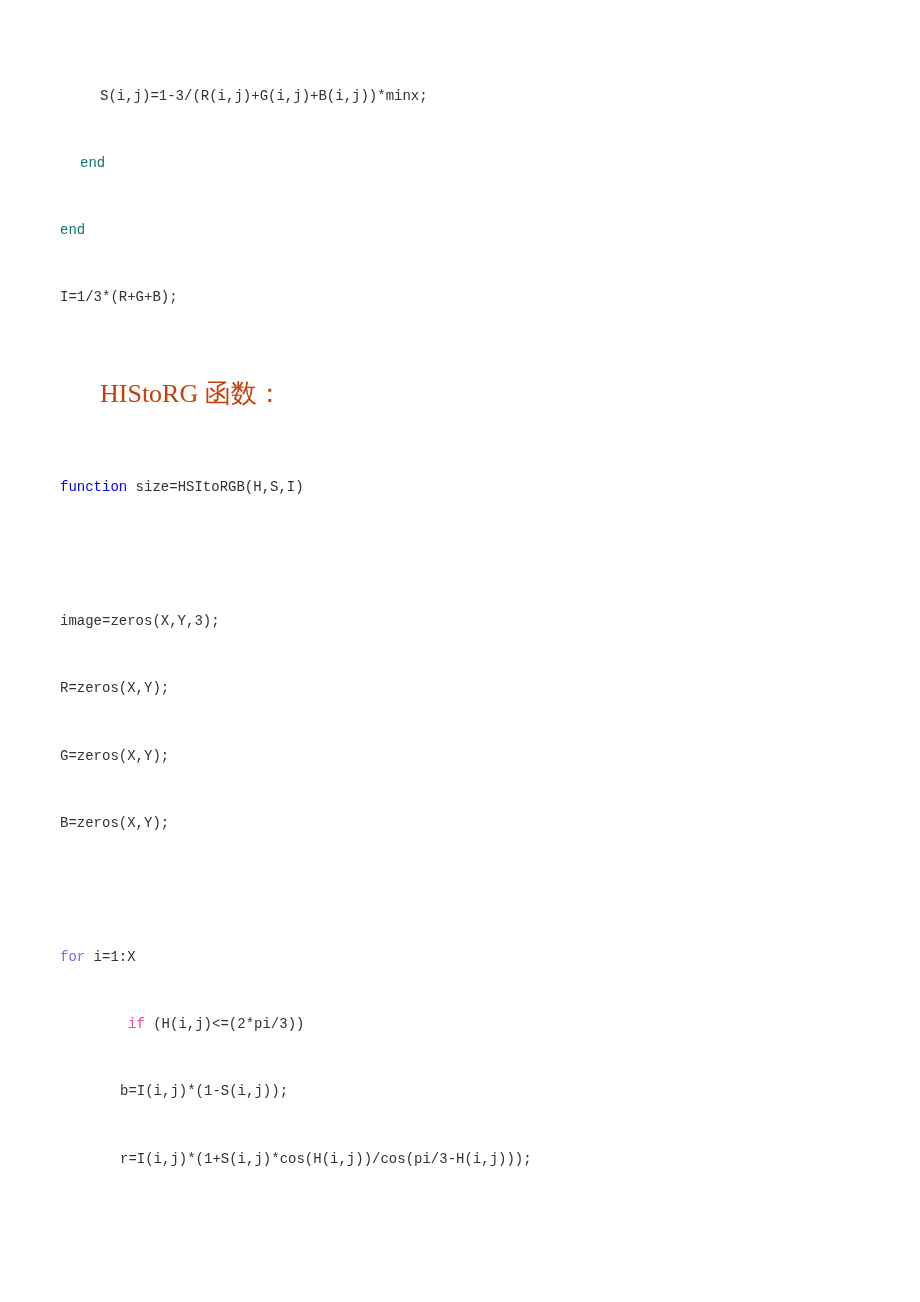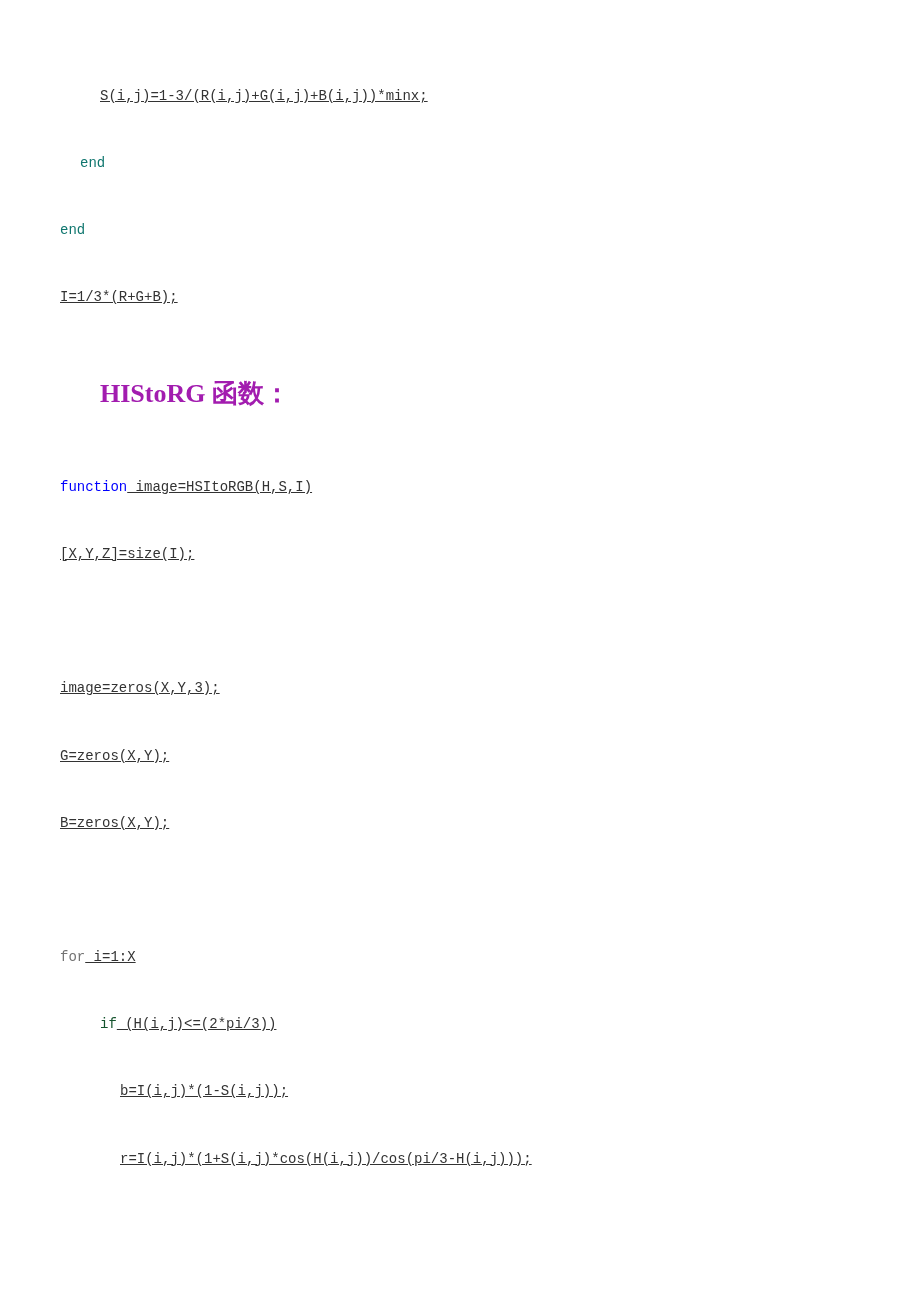--- a/index.html
+++ b/index.html
@@ -16,42 +16,42 @@
       padding: 40px 60px;
       width: 920px;
       min-height: 1302px;
     }
     .code-section {
       white-space: pre;
     }
     .heading {
       font-family: 'SimSun', 'STSong', serif;
       font-size: 26px;
-      font-weight: bold;
-      color: #a21caf;
+      font-weight: normal;
+      color: #c2410c;
       margin: 20px 0 16px 40px;
       font-style: normal;
       white-space: normal;
     }
     .kw-function {
       color: #0000ff;
       margin-top: 40px;
     }
     .kw-for {
-      color: #737373;
+      color: #8b5cf6;
     }
     .kw-if {
-      color: #14532d;
+      color: #ec4899;
+      margin-left: 28px;
     }
     .kw-end {
       color: #0f766e;
     }
     .normal {
       color: #333333;
-      text-decoration: underline;
     }
     .indent1 { padding-left: 20px; }
     .indent2 { padding-left: 40px; }
     .indent3 { padding-left: 60px; }
     .code-line {
       display: block;
       min-height: 1.6em;
     }
     .blank-line {
       display: block;
@@ -66,24 +66,24 @@
   <div class="code-section">
     <span class="code-line indent2"><span class="normal">S(i,j)=1-3/(R(i,j)+G(i,j)+B(i,j))*minx;</span></span>
     <span class="code-line indent1"><span class="kw-end">end</span></span>
     <span class="code-line"><span class="kw-end">end</span></span>
     <span class="code-line"><span class="normal">I=1/3*(R+G+B);</span></span>
   </div>
 
   <h2 class="heading">HIStoRG 函数：</h2>
 
   <div class="code-section">
-    <span class="code-line"><span class="kw-function">function</span><span class="normal"> image=HSItoRGB(H,S,I)</span></span>
-    <span class="code-line"><span class="normal">[X,Y,Z]=size(I);</span></span>
+    <span class="code-line"><span class="kw-function">function</span><span class="normal"> size=HSItoRGB(H,S,I)</span></span>
     <span class="blank-line"></span>
     <span class="code-line"><span class="normal">image=zeros(X,Y,3);</span></span>
+    <span class="code-line"><span class="normal">R=zeros(X,Y);</span></span>
     <span class="code-line"><span class="normal">G=zeros(X,Y);</span></span>
     <span class="code-line"><span class="normal">B=zeros(X,Y);</span></span>
     <span class="blank-line"></span>
     <span class="code-line"><span class="kw-for">for</span><span class="normal"> i=1:X</span></span>
     <span class="code-line indent2"><span class="kw-if">if</span><span class="normal"> (H(i,j)&lt;=(2*pi/3))</span></span>
     <span class="code-line indent3"><span class="normal">b=I(i,j)*(1-S(i,j));</span></span>
     <span class="code-line indent3"><span class="normal">r=I(i,j)*(1+S(i,j)*cos(H(i,j))/cos(pi/3-H(i,j)));</span></span>
     
     
     

